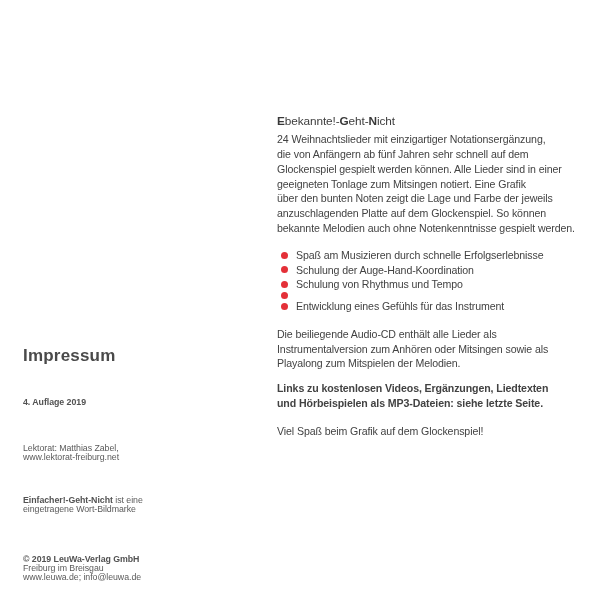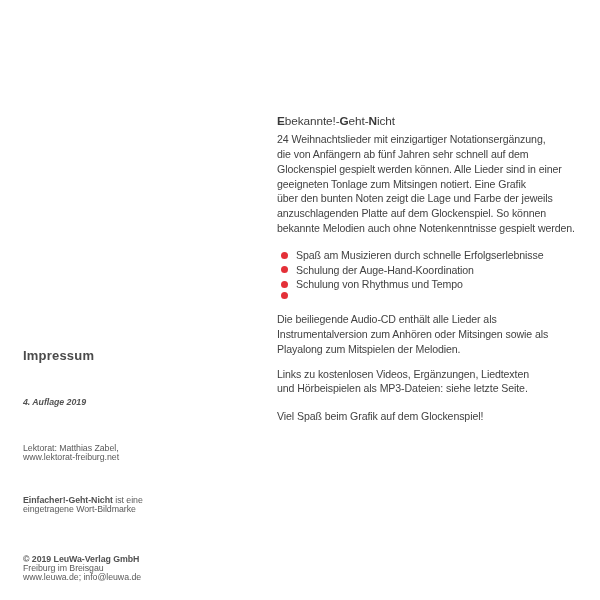--- a/index.html
+++ b/index.html
@@ -22,32 +22,31 @@
     left: 23px;
     top: 330px;
     width: 180px;
     color: #5a5a5a;
     font-size: 8.8px;
     line-height: 9.3px;
     letter-spacing: -0.05px;
     white-space: pre;
   }
   .impressum-heading {
-    font-size: 13px;
+    font-size: 17px;
     line-height: 14px;
     font-weight: bold;
     color: #4a4a4a;
     letter-spacing: 0.2px;
     margin: 0 0 8px 0;
   }
   .edition-line {
     font-weight: bold;
     color: #525252;
     margin: 0 0 8px 0;
-    font-style: italic;
   }
   .imp-block {
     margin: 0 0 6px 0;
   }
   .imp-block.pub {
     margin-top: 6px;
   }
   .bold {
     font-weight: bold;
     color: #525252;
@@ -93,21 +92,21 @@
   }
   .dot {
     flex: none;
     width: 7px;
     height: 7px;
     border-radius: 50%;
     background: #e43038;
     margin-right: 8px;
   }
   .para.cd    { margin-top: 13px; }
-  .para.links { margin-top: 10px; }
+  .para.links { margin-top: 10px; font-weight: bold; }
   .para.closing { margin-top: 13px; }
 </style>
 </head>
 <body>
 
 <div class="canvas">
 
   <div class="impressum">
     <div class="impressum-heading">Impressum</div>
 
@@ -146,20 +145,24 @@
         <span class="dot"></span>
         <span>Schulung der Auge-Hand-Koordination</span>
       </li>
       <li>
         <span class="dot"></span>
         <span>Schulung von Rhythmus und Tempo</span>
       </li>
       <li>
         <span class="dot"></span>
       </li>
+      <li>
+        <span class="dot"></span>
+        <span>Entwicklung eines Gefühls für das Instrument</span>
+      </li>
     </ul>
 
     <p class="para cd">Die beiliegende Audio-CD enthält alle Lieder als
 Instrumentalversion zum Anhören oder Mitsingen sowie als
 Playalong zum Mitspielen der Melodien.</p>
 
     <p class="para links">Links zu kostenlosen Videos, Ergänzungen, Liedtexten
 und Hörbeispielen als MP3-Dateien: siehe letzte Seite.</p>
 
     <p class="para closing">Viel Spaß beim Grafik auf dem Glockenspiel!</p>

